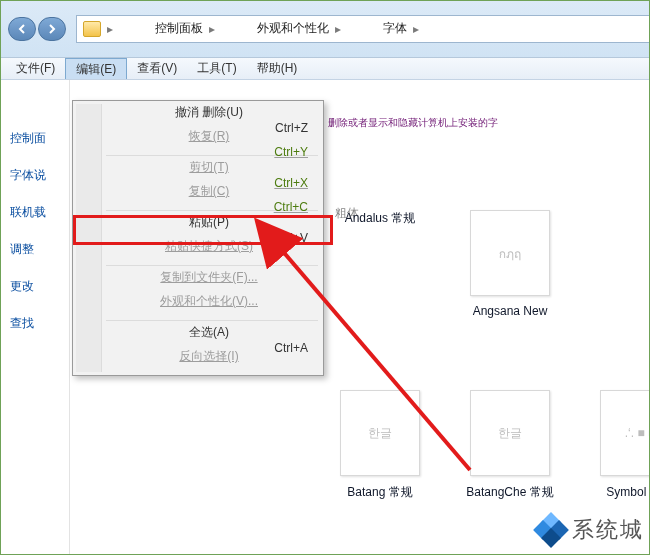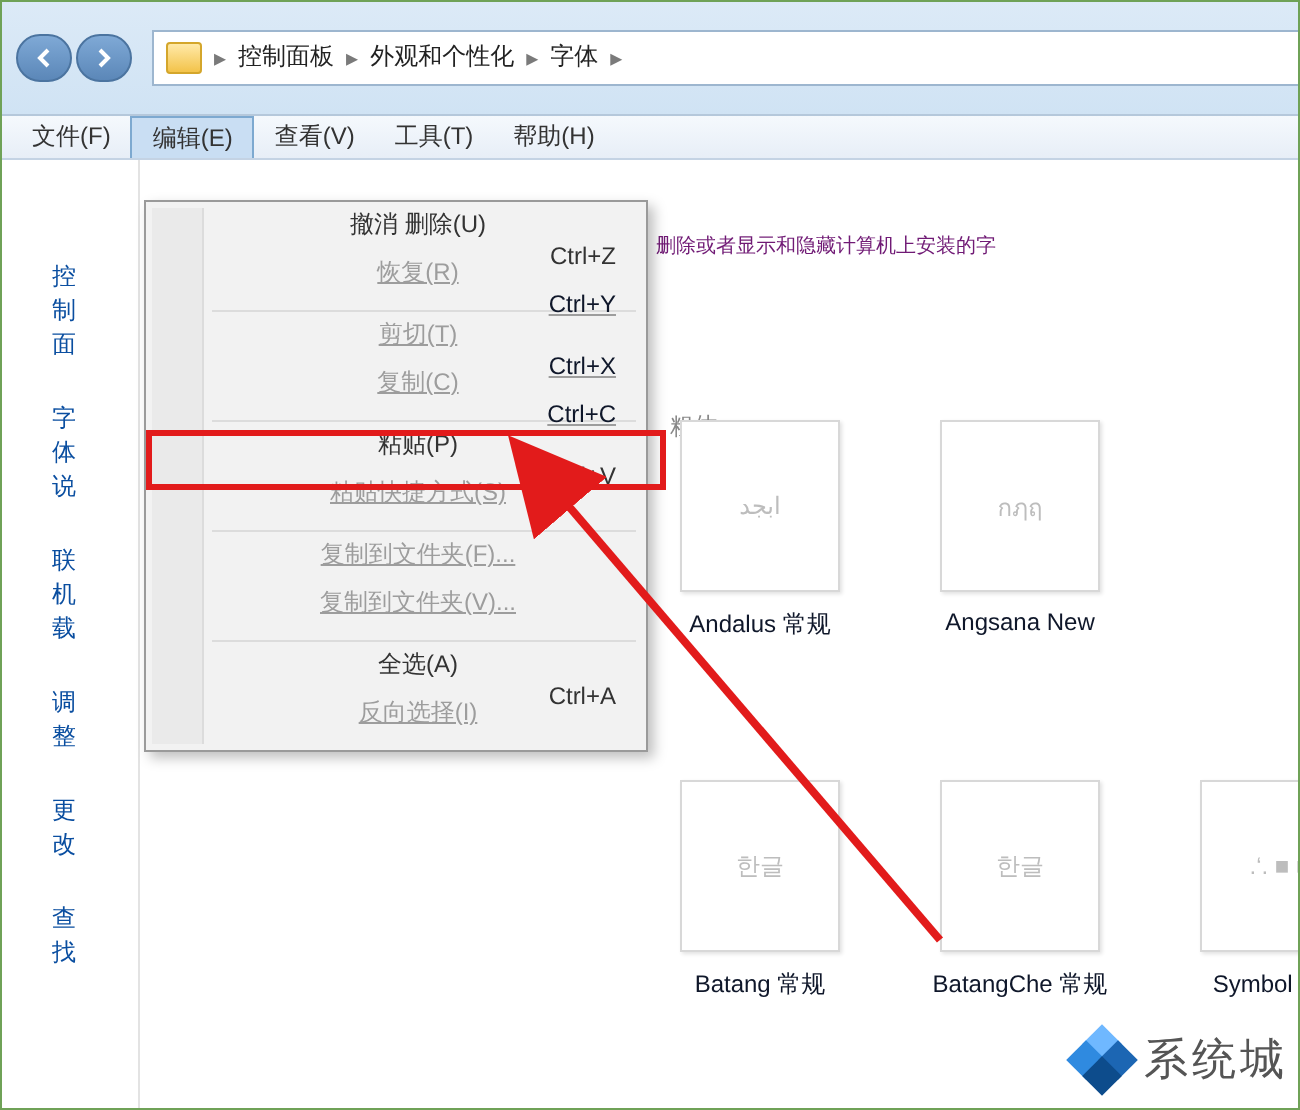--- a/index.html
+++ b/index.html
@@ -5,44 +5,44 @@
 * { margin: 0; padding: 0; box-sizing: border-box; font-family: "Microsoft YaHei", "Segoe UI", Tahoma, sans-serif; font-size: 12px; }
 body { background: #fff; width: 650px; height: 555px; overflow: hidden; position: relative; }
 
 
 .titlebar { height: 58px; background: linear-gradient(#dceaf7, #d0e3f4); border-bottom: 1px solid #b5c8db; position: relative; display: flex; align-items: center; padding-left: 8px; }
 .nav-btns { display: flex; gap: 2px; }
 .nav-btn { width: 28px; height: 24px; border-radius: 12px; background: linear-gradient(#7fa9d6, #5b87b8); border: 1px solid #4b74a0; display: flex; align-items: center; justify-content: center; color: #fff; }
 .addrbox { flex: 1; height: 28px; margin-left: 10px; background: #fff; border: 1px solid #9db6cf; display: flex; align-items: center; padding: 0 6px; gap: 6px; }
 .folder-icon { width: 18px; height: 16px; background: linear-gradient(#ffe9a8, #f3c34a); border: 1px solid #d4a62b; border-radius: 2px; position: relative; }
 .crumb-sep { color: #7a7a7a; }
-.crumb { color: #222; }
+.crumb { color: #222; margin-left: 36px; }
 
 
 .menubar { height: 22px; background: linear-gradient(#f5f9fd, #e7eef7); border-bottom: 1px solid #c4d3e4; display: flex; padding-left: 6px; align-items: stretch; }
 .menubar .mitem { padding: 0 10px; display: flex; align-items: center; color: #333; cursor: default; }
 .menubar .mitem.open { background: #c9def3; border: 1px solid #7da9d0; border-bottom: none; }
 
 
 .dropdown { position: absolute; left: 72px; top: 100px; width: 252px; background: #f2f2f2; border: 1px solid #9a9a9a; box-shadow: 3px 3px 6px rgba(0,0,0,.25); z-index: 50; padding: 3px; }
 .dd-inner { background: #f2f2f2; }
 .dd-icon-col { position: absolute; left: 3px; top: 3px; bottom: 3px; width: 26px; background: #eaeaea; border-right: 1px solid #dcdcdc; }
 .dd-item { position: relative; height: 24px; display: flex; align-items: center; padding-left: 34px; padding-right: 12px; color: #333; flex-direction: column; }
 .dd-item .shortcut { margin-left: auto; color: #333; }
 .dd-item.disabled { color: #9d9d9d; text-decoration: underline; }
-.dd-item.disabled .shortcut { color: #0f172a; }
+.dd-item.disabled .shortcut { color: #4d7c0f; }
 .dd-sep { height: 1px; margin: 3px 2px 3px 30px; background: #dcdcdc; }
 
 
 .redbox { position: absolute; left: 73px; top: 215px; width: 260px; height: 30px; border: 3px solid #e21b1b; z-index: 60; pointer-events: none; }
 
 
 .content { position: absolute; left: 0; right: 0; top: 80px; bottom: 0; display: flex; }
 .sidebar { width: 70px; background: #fff; border-right: 1px solid #e3e3e3; padding-top: 40px; }
-.sidebar .slink { display: block; padding: 10px 26px; color: #0a4ea0; text-align: left; }
+.sidebar .slink { display: block; padding: 10px 10px; color: #0a4ea0; text-align: left; }
 .mainpane { flex: 1; background: #fff; position: relative; padding-top: 8px; }
 .main-head { position: absolute; left: 258px; top: 36px; color: #701a75; font-size: 10px; }
 
 
 .thumb-row { position: absolute; left: 260px; top: 130px; display: flex; gap: 30px; }
 .thumb-row2 { position: absolute; left: 260px; top: 310px; display: flex; gap: 30px; }
 .thumb { width: 100px; text-align: center; }
 .thumb .card { width: 80px; height: 86px; margin: 0 auto 8px; background: #fff; border: 1px solid #d8d8d8; box-shadow: 1px 1px 2px rgba(0,0,0,.12); display: flex; align-items: center; justify-content: center; color: #bdbdbd; font-size: 20px; font-family: serif; }
 .thumb .lbl { color: #0f172a; font-size: 12px; white-space: nowrap; }
 
@@ -112,23 +112,20 @@
   </div>
   <div class="mainpane">
     <div class="main-head">删除或者显示和隐藏计算机上安装的字</div>
 
     <div class="thumb-row0">
       <span>粗体</span>
     </div>
 
     <div class="thumb-row">
       <div class="thumb">
-        <div class="card">
-            <span>ابجد</span>
-          </div>
         <div class="lbl">Andalus 常规</div>
       </div>
       <div class="thumb">
         <div class="card">
             <span>กฦฤ</span>
           </div>
         <div class="lbl">Angsana New</div>
       </div>
     </div>
 
@@ -181,21 +178,21 @@
         <span class="shortcut">Ctrl+V</span>
       </div>
     <div class="dd-item disabled">
         <span>粘贴快捷方式(S)</span>
       </div>
     <div class="dd-sep"></div>
     <div class="dd-item disabled">
         <span>复制到文件夹(F)...</span>
       </div>
     <div class="dd-item disabled">
-        <span>复制到文件夹(V)...</span>
+        <span>外观和个性化(V)...</span>
       </div>
     <div class="dd-sep"></div>
     <div class="dd-item">
         <span>全选(A)</span>
         <span class="shortcut">Ctrl+A</span>
       </div>
     <div class="dd-item disabled">
         <span>反向选择(I)</span>
       </div>
   </div>

